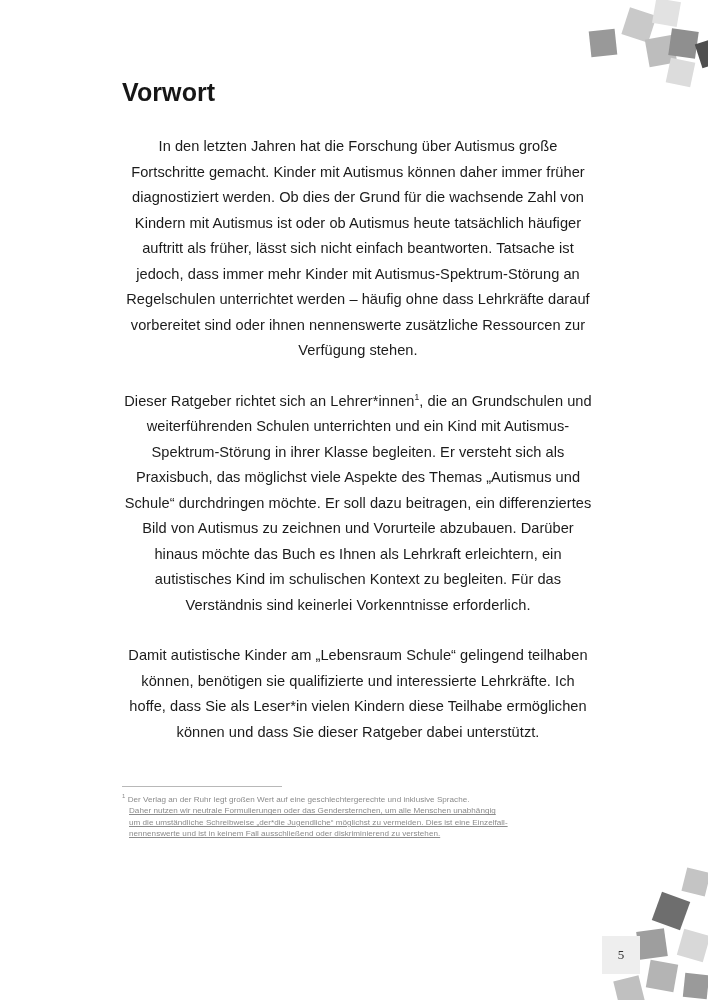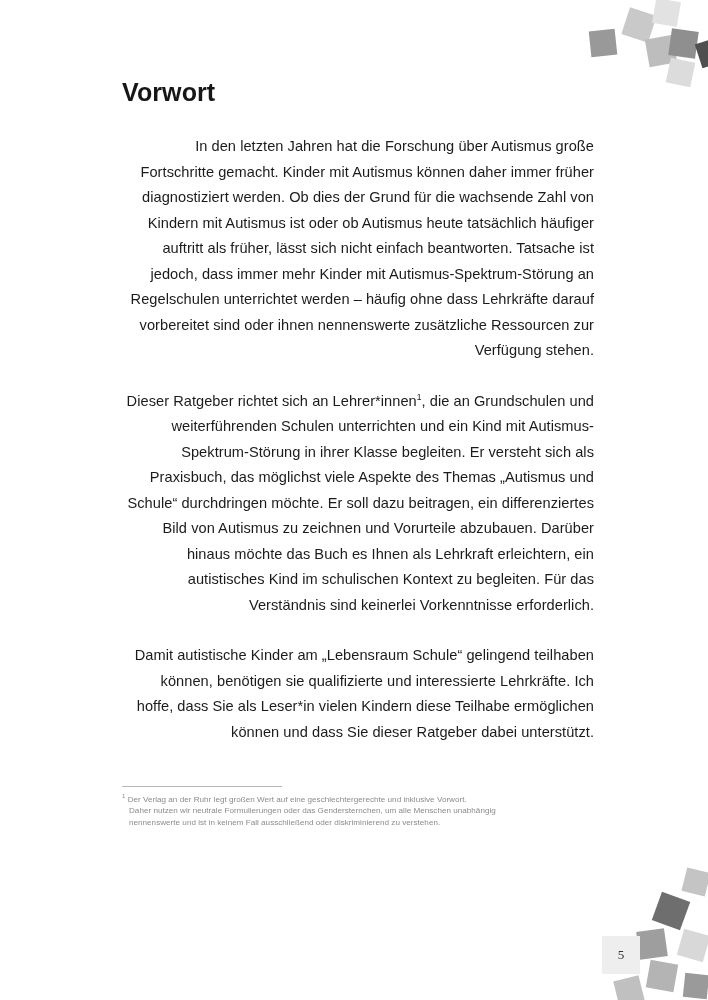--- a/index.html
+++ b/index.html
@@ -54,21 +54,21 @@
     letter-spacing: 0.1px;
     margin: 0 0 27px 0;
     color: #161616;
   }
 
   p.body-par {
     margin: 0 0 25px 0;
     font-size: 14.6px;
     line-height: 25.5px;
     color: #1b1b1b;
-    text-align: right;
+    text-align: center;
     letter-spacing: 0.05px;
   }
   p.body-par:last-child {
     margin-bottom: 8px;
   }
 
   sup.fn-marker {
     font-size: 8.5px;
     vertical-align: super;
     line-height: 0;
@@ -99,20 +99,21 @@
     line-height: 0;
   }
   .footnote-text .fn-line {
     display: block;
     padding-left: 7px;
     text-indent: -7px;
   }
   .footnote-text .fn-line + .fn-line {
     padding-left: 7px;
     text-indent: 0;
+    text-decoration: underline;
   }
 
   
   .page-number-box {
     position: absolute;
     left: 602px;
     top: 936px;
     width: 38px;
     height: 38px;
     background: #eeeeee;
@@ -148,22 +149,23 @@
     <p class="body-par">In den letzten Jahren hat die Forschung über Autismus große Fortschritte gemacht. Kinder mit Autismus können daher immer früher diagnostiziert werden. Ob dies der Grund für die wachsende Zahl von Kindern mit Autismus ist oder ob Autismus heute tatsächlich häufiger auftritt als früher, lässt sich nicht einfach beantworten. Tatsache ist jedoch, dass immer mehr Kinder mit Autismus-Spektrum-Störung an Regelschulen unterrichtet werden – häufig ohne dass Lehrkräfte darauf vorbereitet sind oder ihnen nennenswerte zusätzliche Ressourcen zur Verfügung stehen.</p>
 
     <p class="body-par"><span>Dieser Ratgeber richtet sich an Lehrer*innen</span><sup class="fn-marker">1</sup><span>, die an Grundschulen und weiterführenden Schulen unterrichten und ein Kind mit Autismus-Spektrum-Störung in ihrer Klasse begleiten. Er versteht sich als Praxisbuch, das möglichst viele Aspekte des Themas „Autismus und Schule“ durchdringen möchte. Er soll dazu beitragen, ein differenziertes Bild von Autismus zu zeichnen und Vorurteile abzubauen. Darüber hinaus möchte das Buch es Ihnen als Lehrkraft erleichtern, ein autistisches Kind im schulischen Kontext zu begleiten. Für das Verständnis sind keinerlei Vorkenntnisse erforderlich.</span></p>
 
     <p class="body-par">Damit autistische Kinder am „Lebensraum Schule“ gelingend teilhaben können, benötigen sie qualifizierte und interessierte Lehrkräfte. Ich hoffe, dass Sie als Leser*in vielen Kindern diese Teilhabe ermöglichen können und dass Sie dieser Ratgeber dabei unterstützt.</p>
   </div>
 
   <div class="footnote-area">
     <div class="footnote-rule"></div>
     <div class="footnote-text">
-      <span class="fn-line"><sup class="fn-num">1</sup> <span>Der Verlag an der Ruhr legt großen Wert auf eine geschlechtergerechte und inklusive Vorwort.</span></span>
+      <span class="fn-line"><sup class="fn-num">1</sup> <span>Der Verlag an der Ruhr legt großen Wert auf eine geschlechtergerechte und inklusive Sprache.</span></span>
       <span class="fn-line">Daher nutzen wir neutrale Formulierungen oder das Gendersternchen, um alle Menschen unabhängig</span>
+      <span class="fn-line">um die umständliche Schreibweise „der*die Jugendliche“ möglichst zu vermeiden. Dies ist eine Einzelfall-</span>
       <span class="fn-line">nennenswerte und ist in keinem Fall ausschließend oder diskriminierend zu verstehen.</span>
     </div>
   </div>
 
   <div class="deco deco-bottom" id="deco-bottom">
       <div class="sq" style="left: 96px; top: 0px; width: 24px; height: 24px; background: rgb(196, 196, 196); transform: rotate(14deg);"></div>
       <div class="sq" style="left: 68px; top: 26px; width: 30px; height: 30px; background: rgb(110, 110, 110); transform: rotate(20deg);"></div>
       <div class="sq" style="left: 50px; top: 60px; width: 28px; height: 28px; background: rgb(158, 158, 158); transform: rotate(-8deg);"></div>
       <div class="sq" style="left: 92px; top: 62px; width: 27px; height: 27px; background: rgb(216, 216, 216); transform: rotate(16deg);"></div>
       <div class="sq" style="left: 60px; top: 92px; width: 28px; height: 28px; background: rgb(180, 180, 180); transform: rotate(10deg);"></div>

